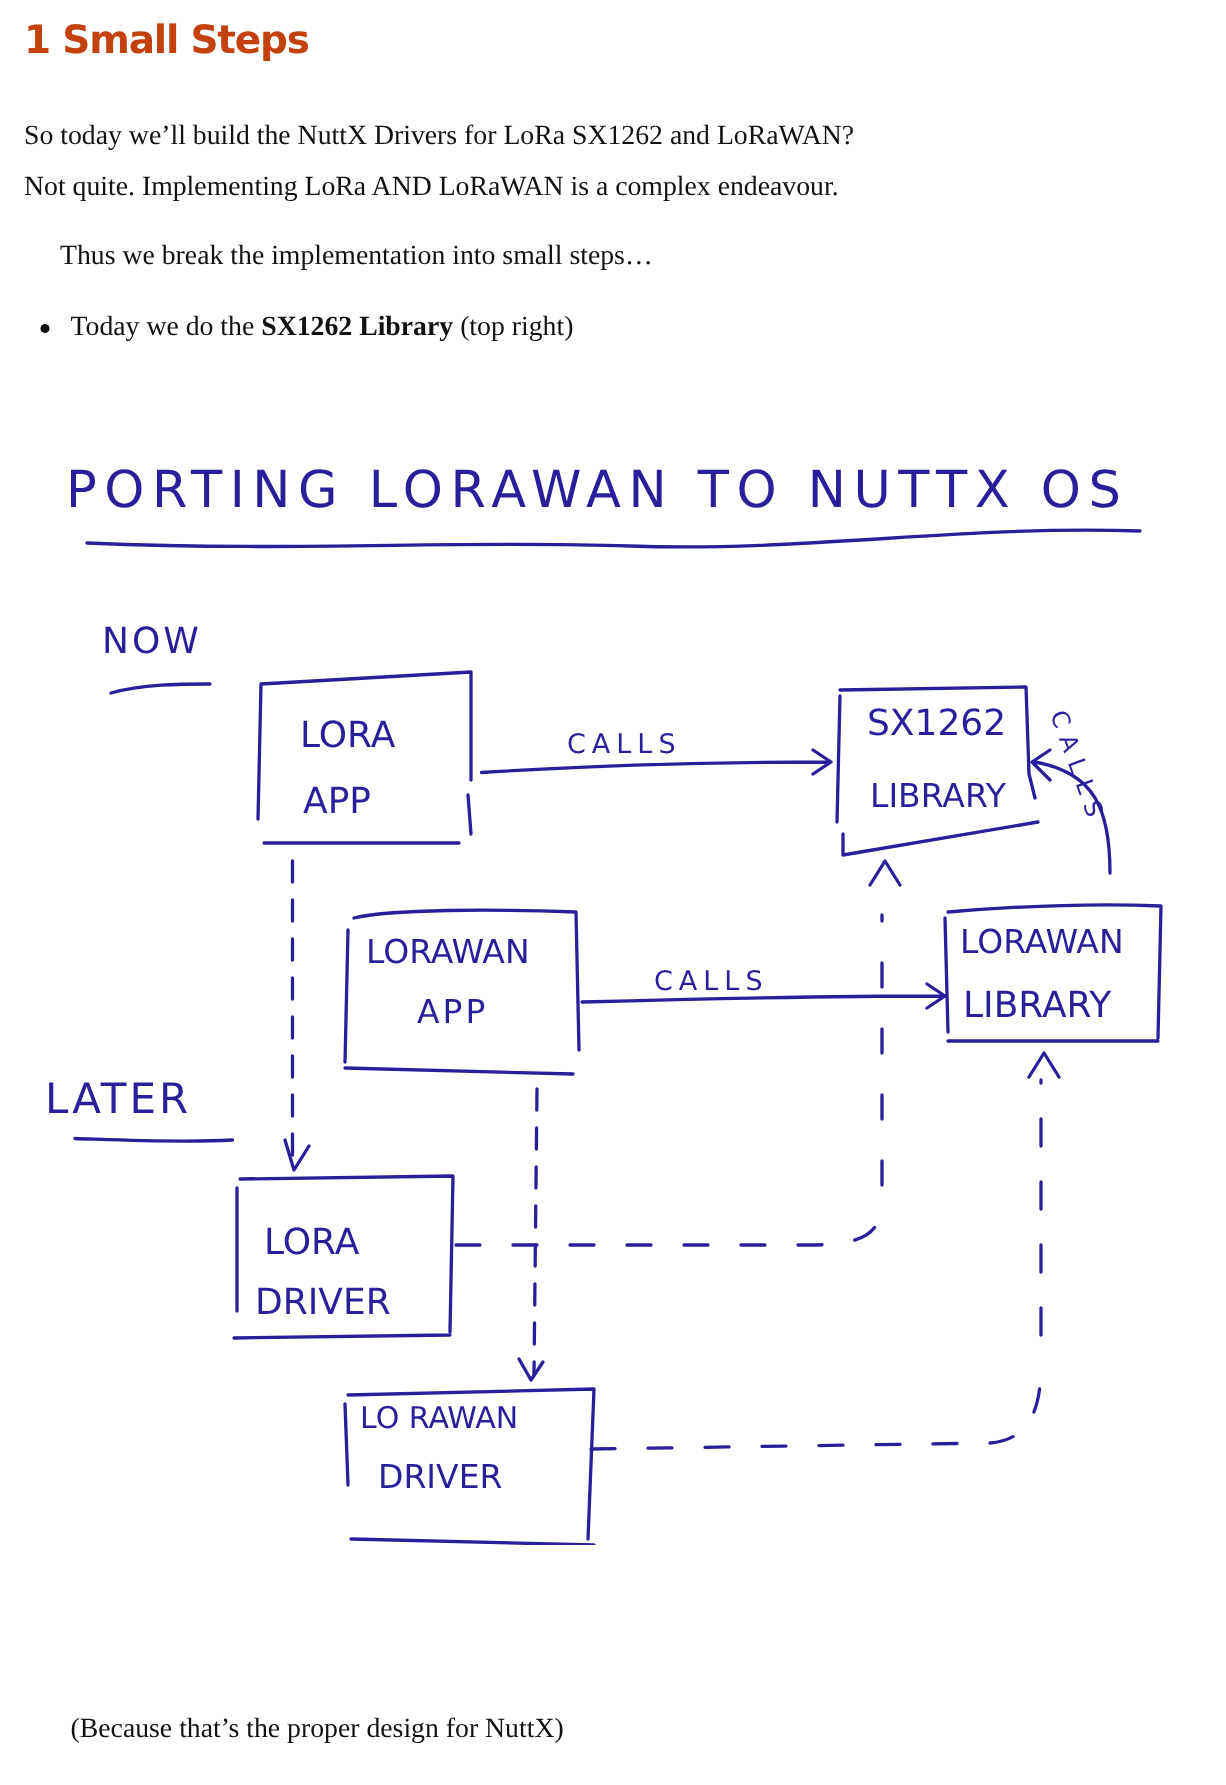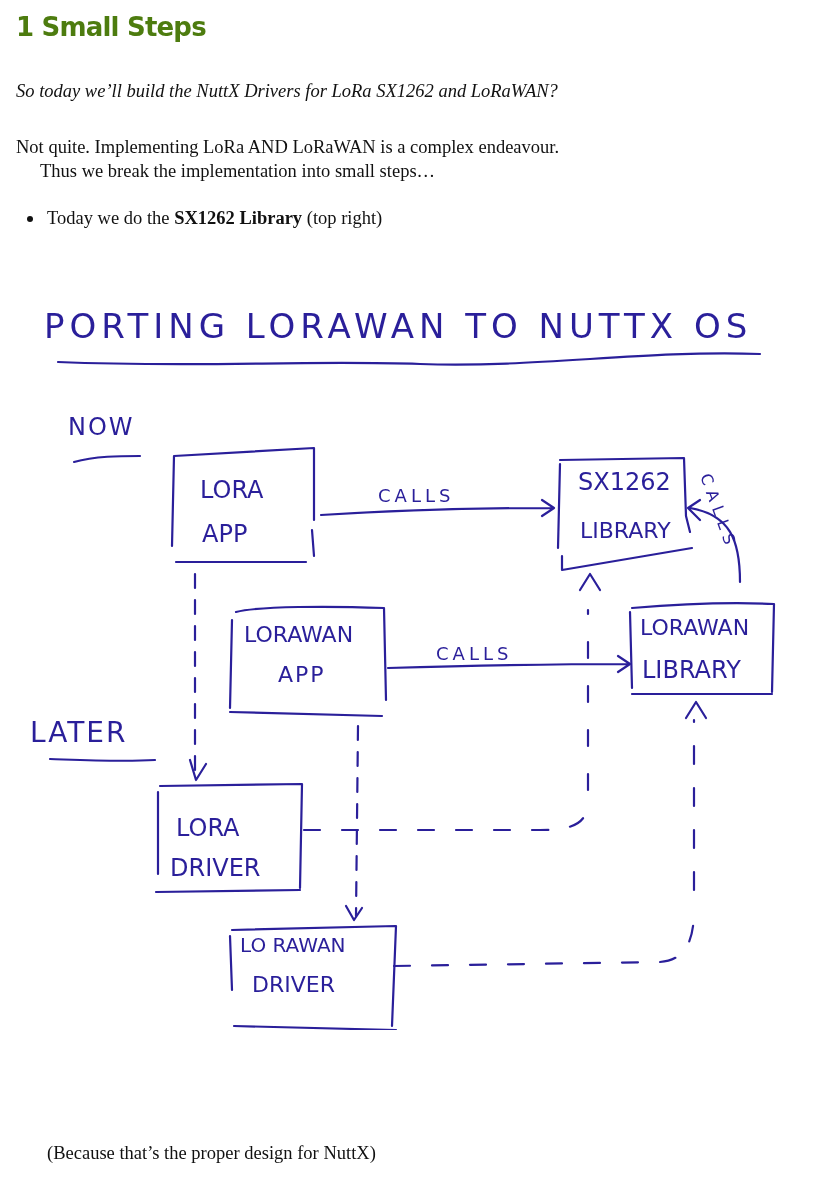--- a/index.html
+++ b/index.html
@@ -5,45 +5,45 @@
   html, body { margin: 0; padding: 0; background: #ffffff; }
   body {
     width: 817px; height: 1190px; overflow: hidden; position: relative;
     color: #111111;
     font-family: "Liberation Serif", "DejaVu Serif", serif;
   }
   .content { position: absolute; left: 16px; top: 0; width: 790px; }
   h2 {
     margin: 0; position: absolute; top: 12px; left: 0;
     font-family: "DejaVu Sans", "Liberation Sans", sans-serif;
-    font-weight: bold; font-size: 26px; letter-spacing: -0.8px; color: #4d7c0f;
+    font-weight: bold; font-size: 26px; letter-spacing: -0.8px; color: #c2410c;
   }
   p { margin: 0; position: absolute; left: 0; font-size: 18.5px; line-height: 24px; white-space: nowrap; }
-  .italic { font-style: italic; }
+  .italic { }
   ul { margin: 0; padding: 0; list-style: none; position: absolute; left: 0; }
   ul li { position: relative; padding-left: 31px; font-size: 18.5px; line-height: 24px; white-space: nowrap; }
   ul li::before {
     content: ""; position: absolute; left: 11px; top: 10px; width: 6px; height: 6px;
     border-radius: 50%; background: #111;
   }
   b { font-weight: bold; }
   .sub { position: absolute; left: 31px; font-size: 18.5px; line-height: 24px; white-space: nowrap; }
   .diagram { position: absolute; left: 0; top: 290px; width: 735px; height: 740px; }
   .diagram svg { width: 817px; height: 740px; display: block; }
   .hand { font-family: "DejaVu Sans", sans-serif; fill: #2a1f9a; }
   .pen { stroke: #2a1f9a; stroke-width: 2.2; fill: none; stroke-linecap: round; stroke-linejoin: round; }
 </style>
 </head>
 <body>
 
 <div class="content">
   <h2>1 Small Steps</h2>
 
   <p class="italic" style="top:79px;">So today we’ll build the NuttX Drivers for LoRa SX1262 and LoRaWAN?</p>
-  <p style="top:135px;">Not quite. Implementing LoRa AND LoRaWAN is a complex endeavour.</p>
+  <p style="top:113px;">Not quite. Implementing LoRa AND LoRaWAN is a complex endeavour.</p>
   <p style="top:159px;margin-left:24px;">Thus we break the implementation into small steps…</p>
 
   <ul style="top:206px;">
     <li style="margin-bottom:16px;">
       <span>Today we do the </span><b>SX1262 Library</b><span> (top right)</span>
     </li>
   </ul>
 </div>
 
 <div class="diagram">

